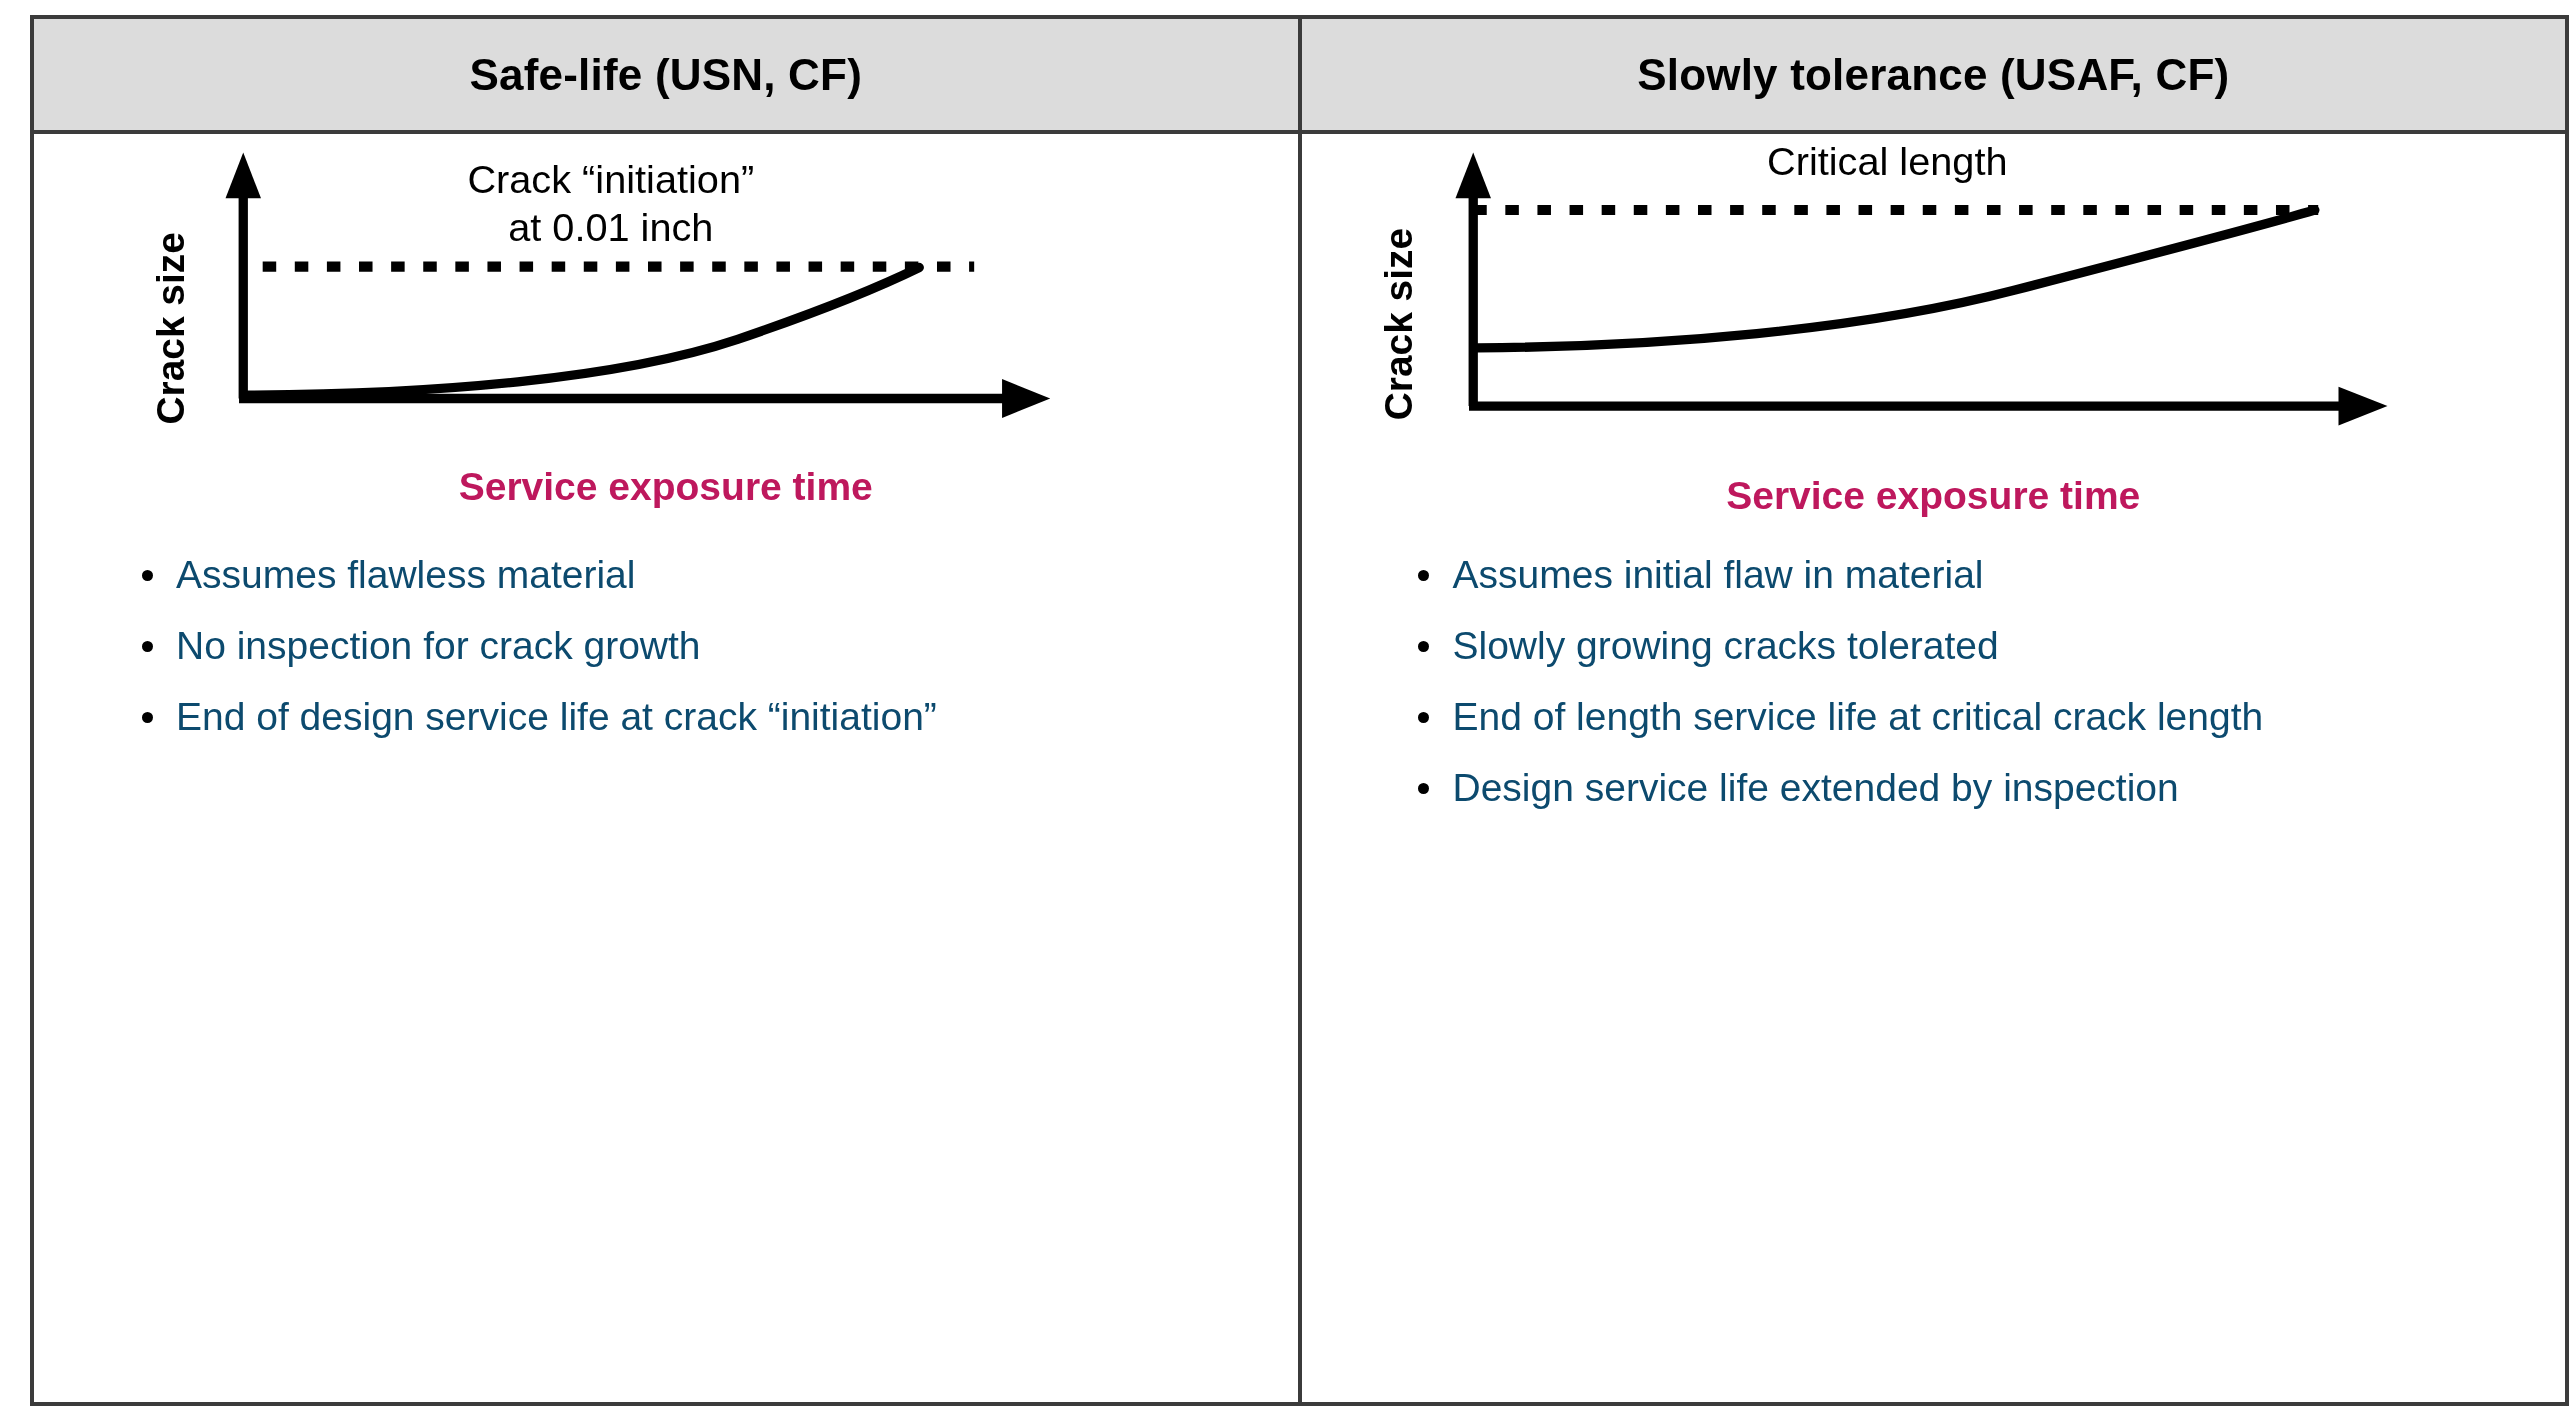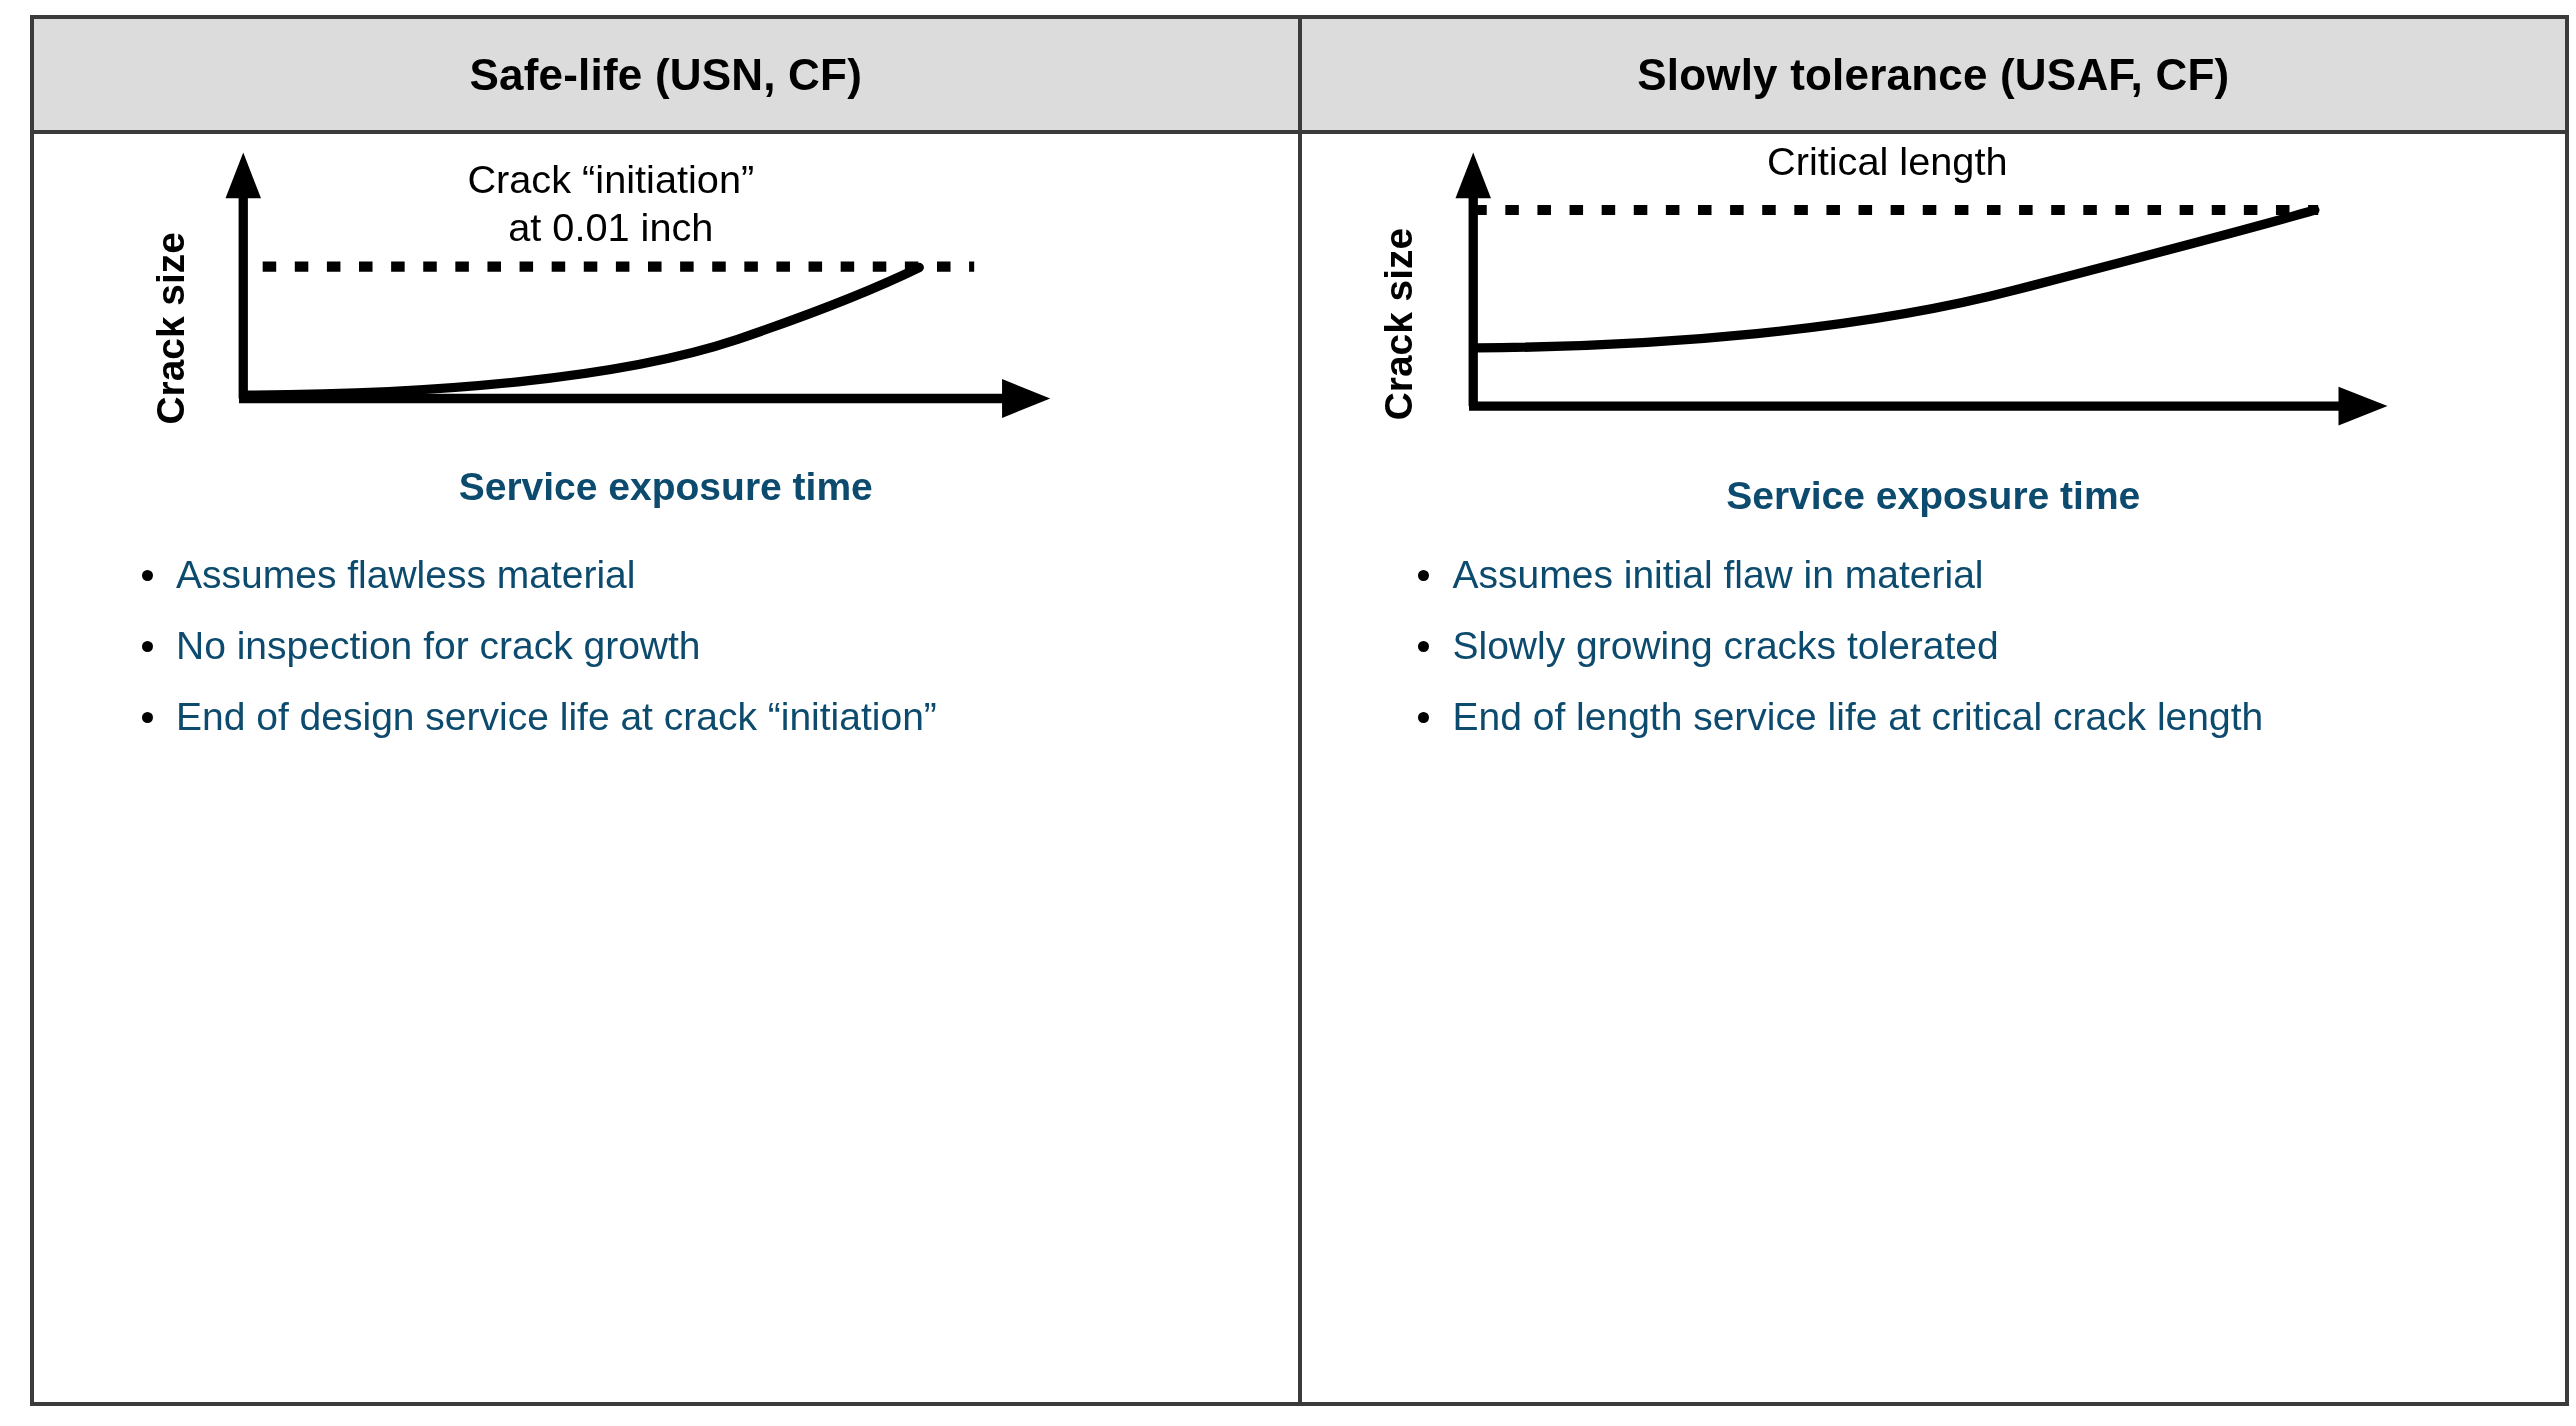--- a/index.html
+++ b/index.html
@@ -94,21 +94,21 @@
 
   
   .axis-caption {
     position: absolute;
     left: 0;
     right: 0;
     top: 331px;
     text-align: center;
     font-size: 39px;
     font-weight: bold;
-    color: #0c4a6e;
+    color: #be185d;
   }
   .axis-caption.right-caption {
     top: 340px;
   }
 
   
   .bullet-list {
     position: absolute;
     left: 101px;
     right: 51px;
@@ -245,20 +245,23 @@
         <ul class="bullet-list right-list">
           <li class="bullet-item">
             <span>Assumes initial flaw in material</span>
           </li>
           <li class="bullet-item">
             <span>Slowly growing cracks tolerated</span>
           </li>
           <li class="bullet-item">
             <span>End of length service life at critical crack length</span>
           </li>
+          <li class="bullet-item">
+            <span>Design service life extended by inspection</span>
+          </li>
         </ul>
 
       </div>
 
     </div>
 
   </div>
 
 </div>
 

